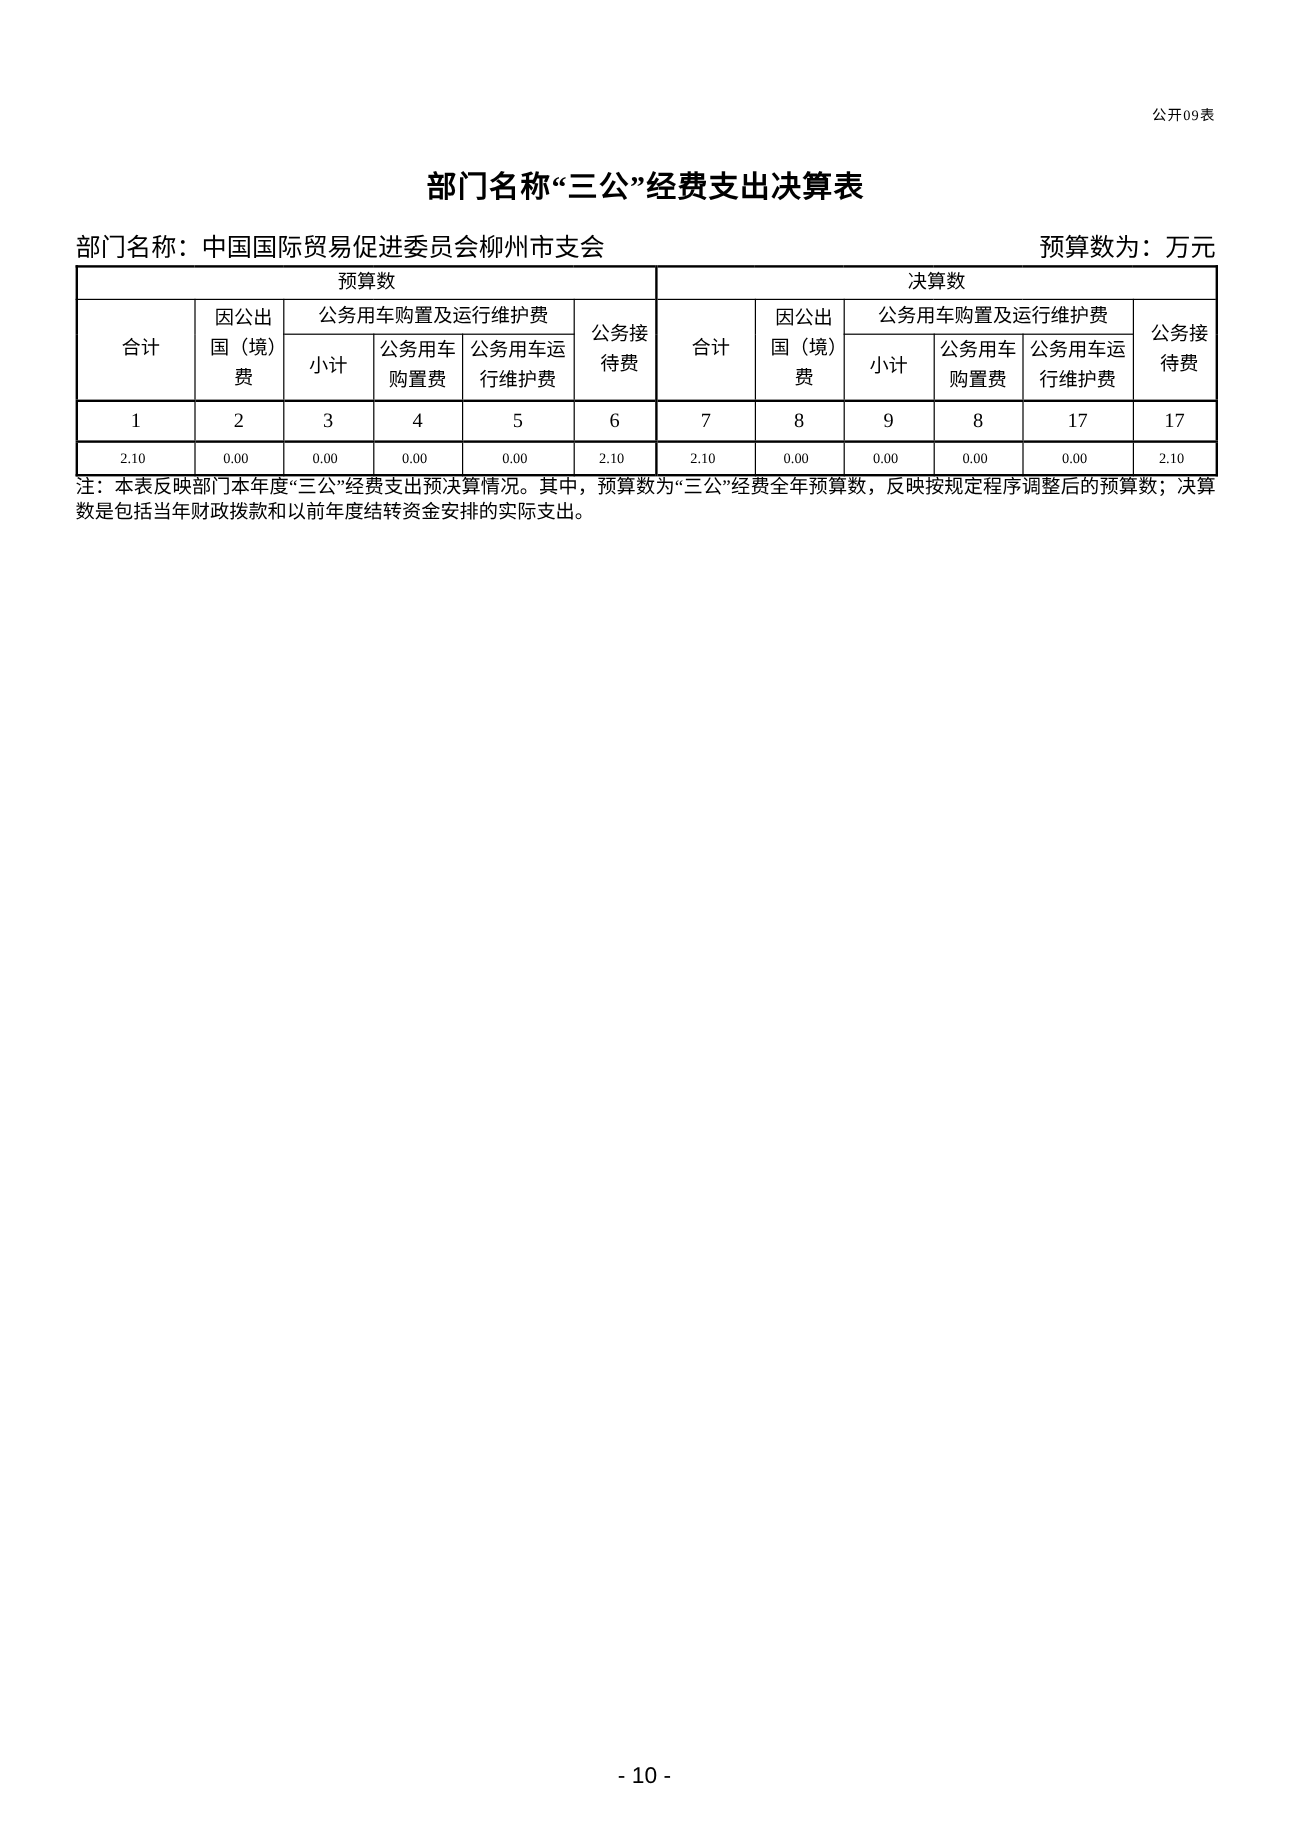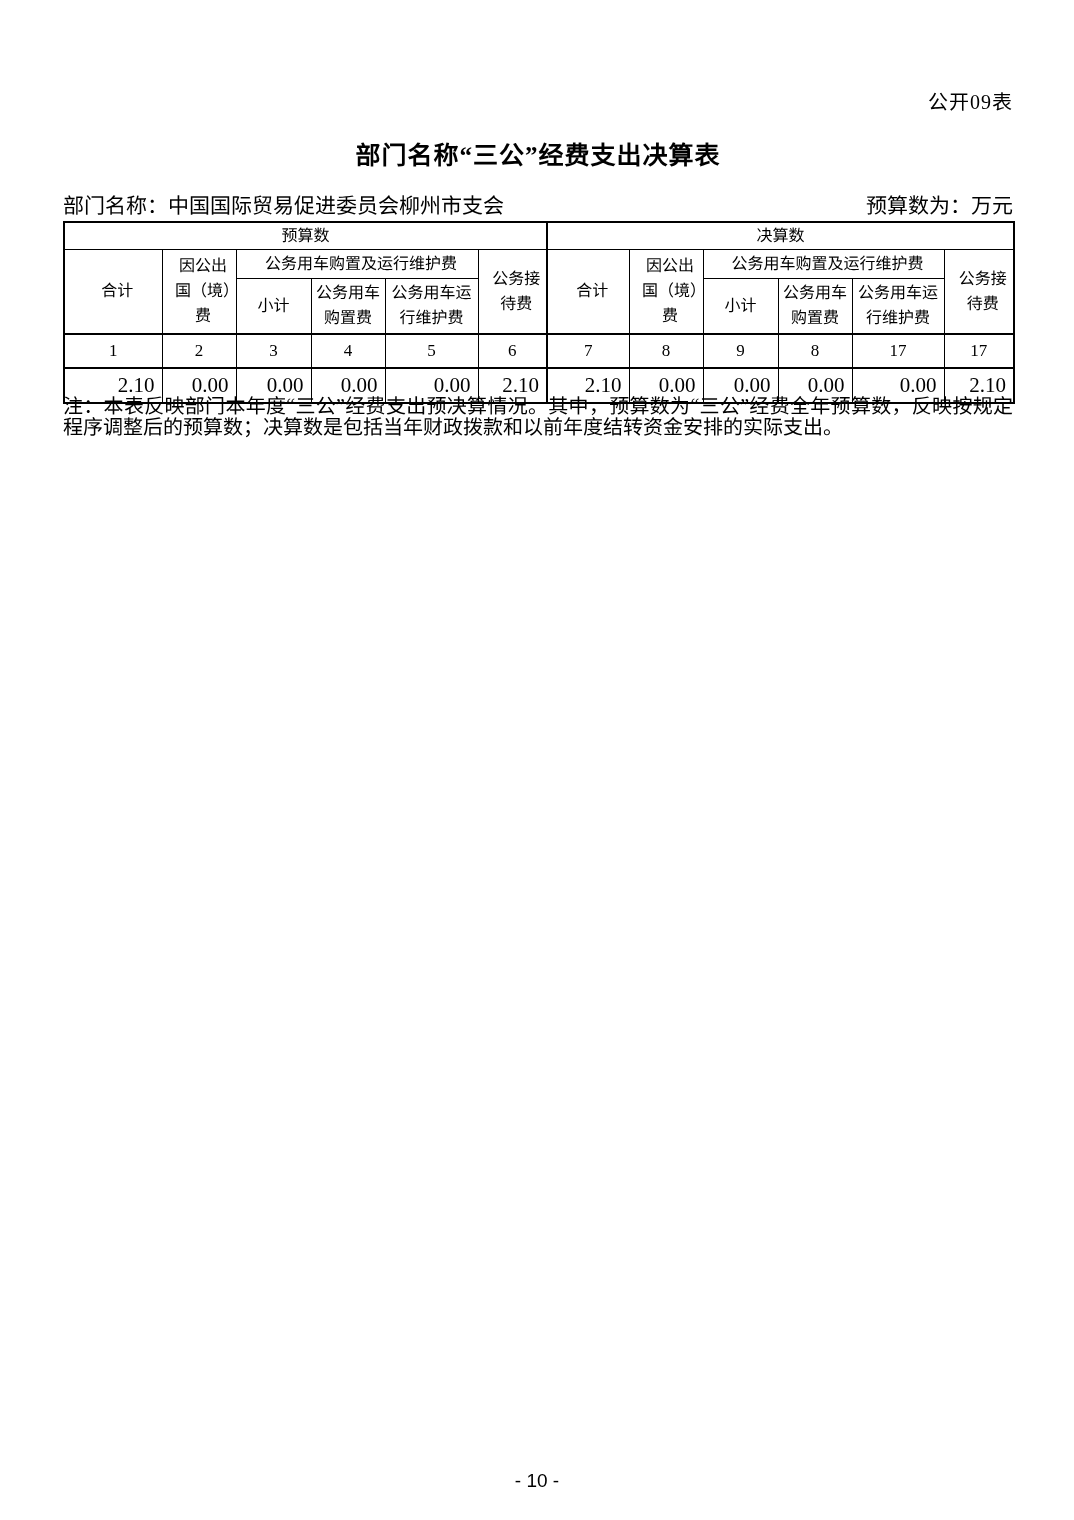--- a/index.html
+++ b/index.html
@@ -11,21 +11,21 @@
     color: #000000;
     font-family: "Liberation Serif", "DejaVu Serif", serif;
     overflow: hidden;
   }
   .form-code {
     position: absolute;
     top: 86px;
     left: 63px;
     width: 950px;
     text-align: right;
-    font-size: 20px;
+    font-size: 12px;
     letter-spacing: 1px;
   }
   .doc-title {
     position: absolute;
     top: 135px;
     left: 63px;
     width: 950px;
     margin: 0;
     text-align: center;
     font-size: 25px;
@@ -66,32 +66,31 @@
   tr.row-head-top td { height: 28px; padding-left: 10px; }
   tr.row-head-sub td { height: 54px; }
   tr.row-indices td {
     height: 32px;
     border-top: 2px solid #000;
     border-bottom: 2px solid #000;
     font-size: 17px;
   }
   tr.row-values td {
     height: 26px;
-    text-align: right;
     padding-right: 7px;
-    font-size: 21px;
+    font-size: 12px;
   }
   td.bl2 { border-left: 2px solid #000 !important; }
   .note {
     position: absolute;
     top: 396px;
     left: 63px;
     width: 950px;
     margin: 0;
-    font-size: 20px;
+    font-size: 16px;
     line-height: 21px;
     text-align: justify;
   }
   .page-number {
     position: absolute;
     top: 1470px;
     left: 0;
     width: 1074px;
     text-align: center;
     font-size: 19px;

